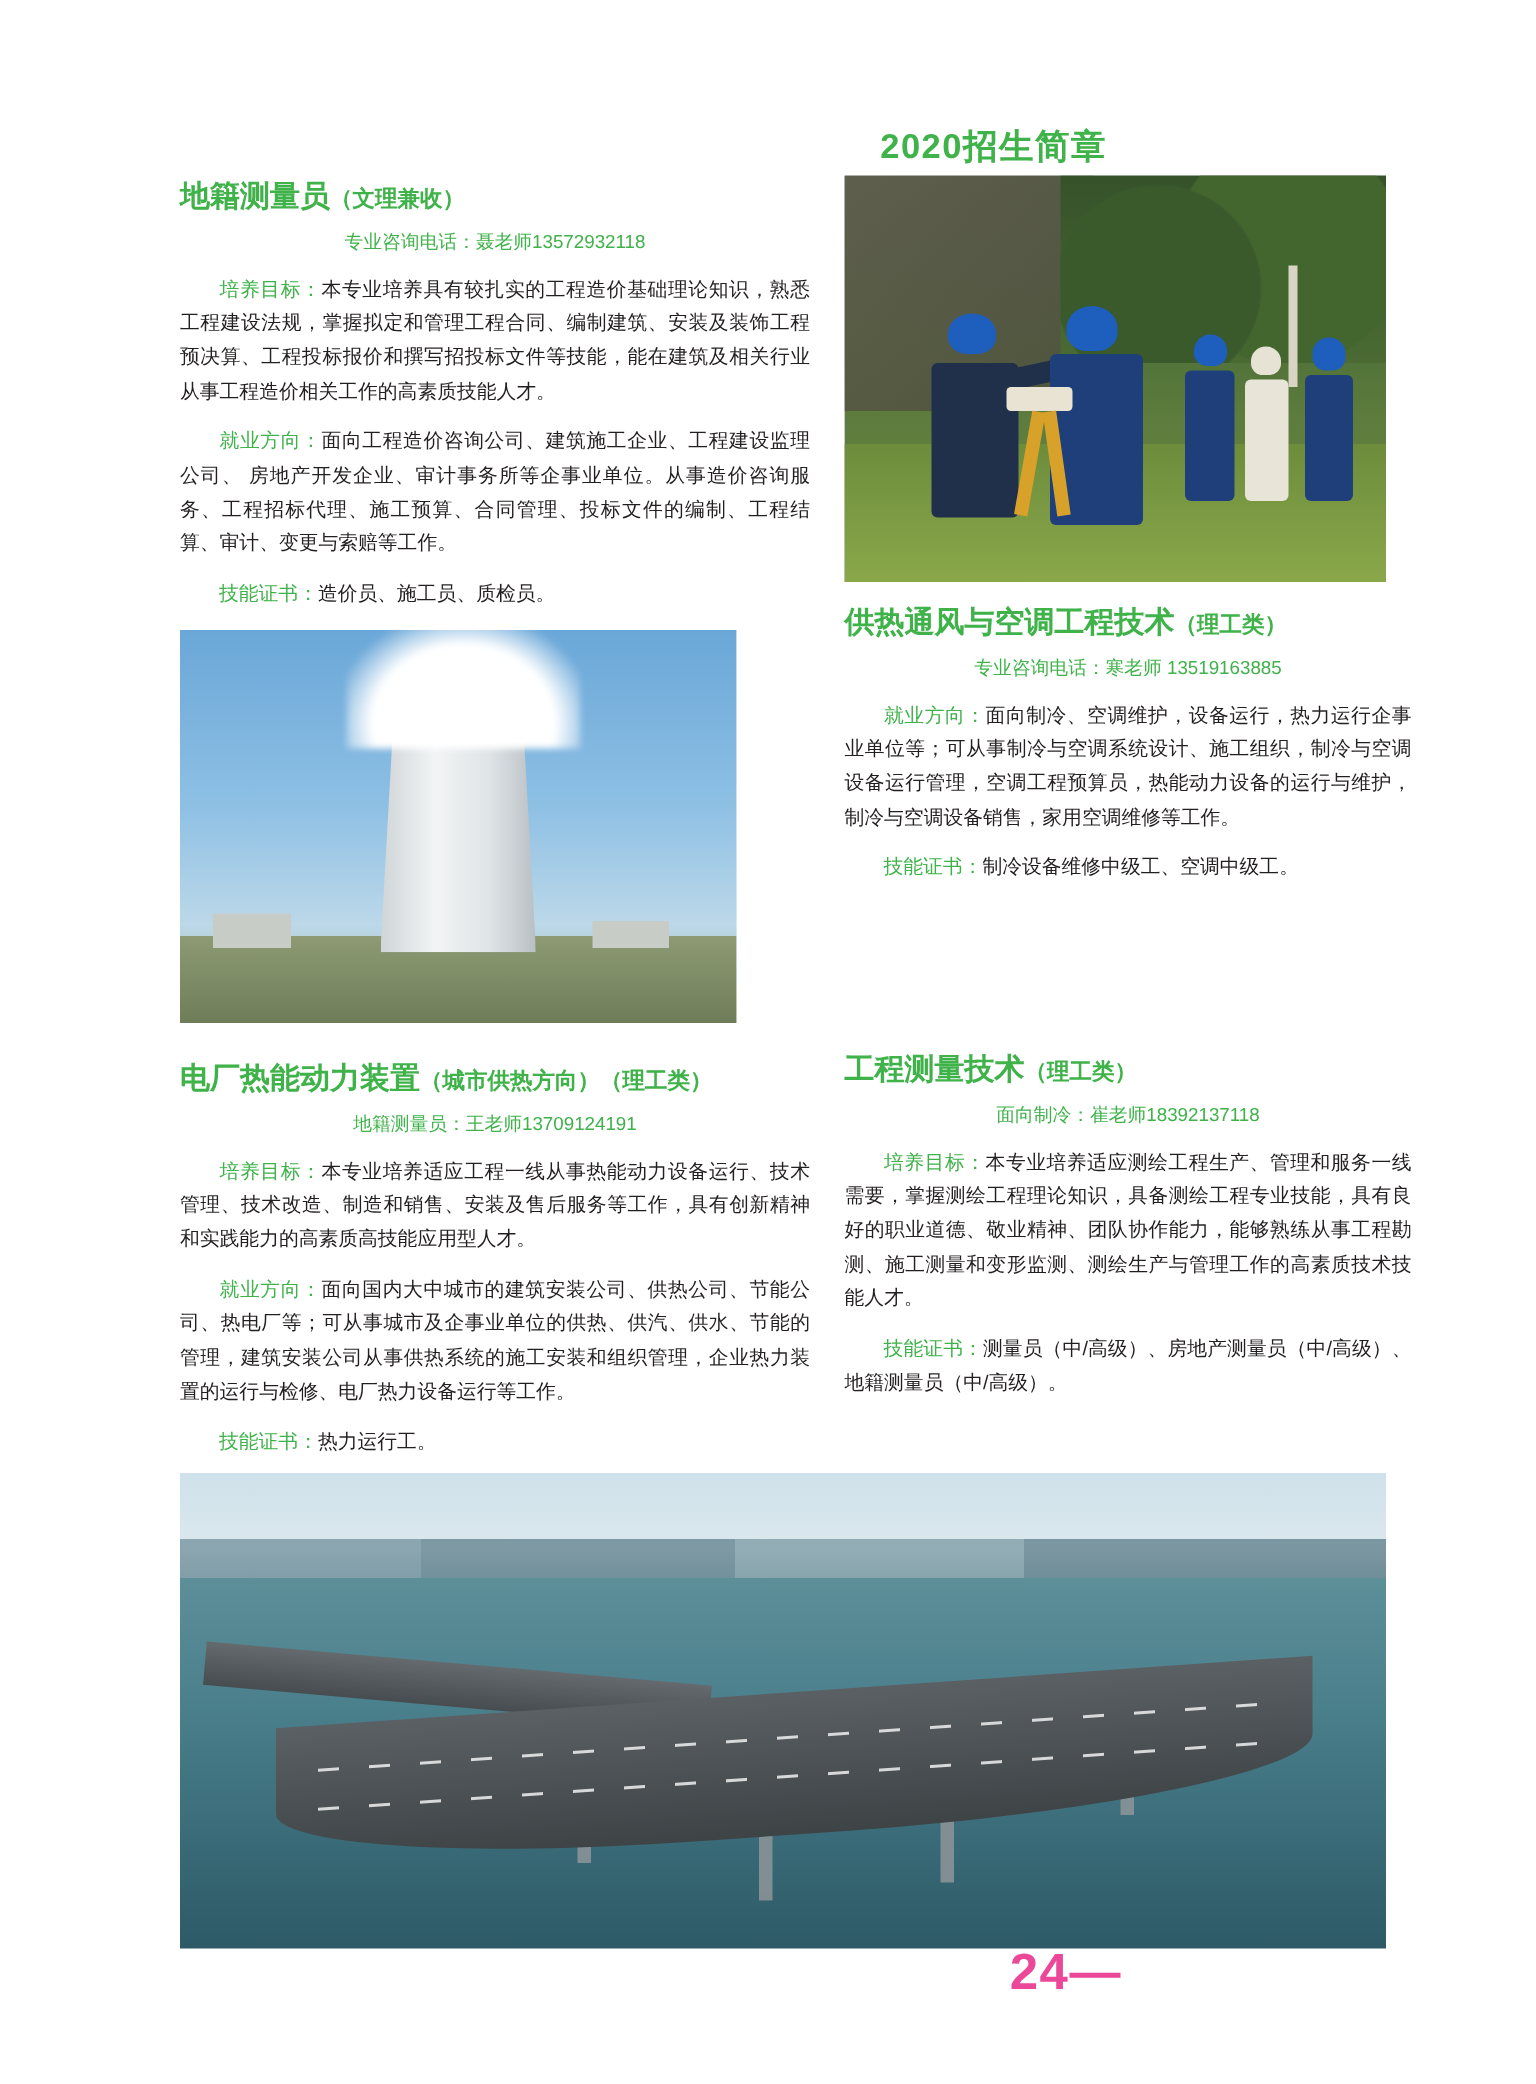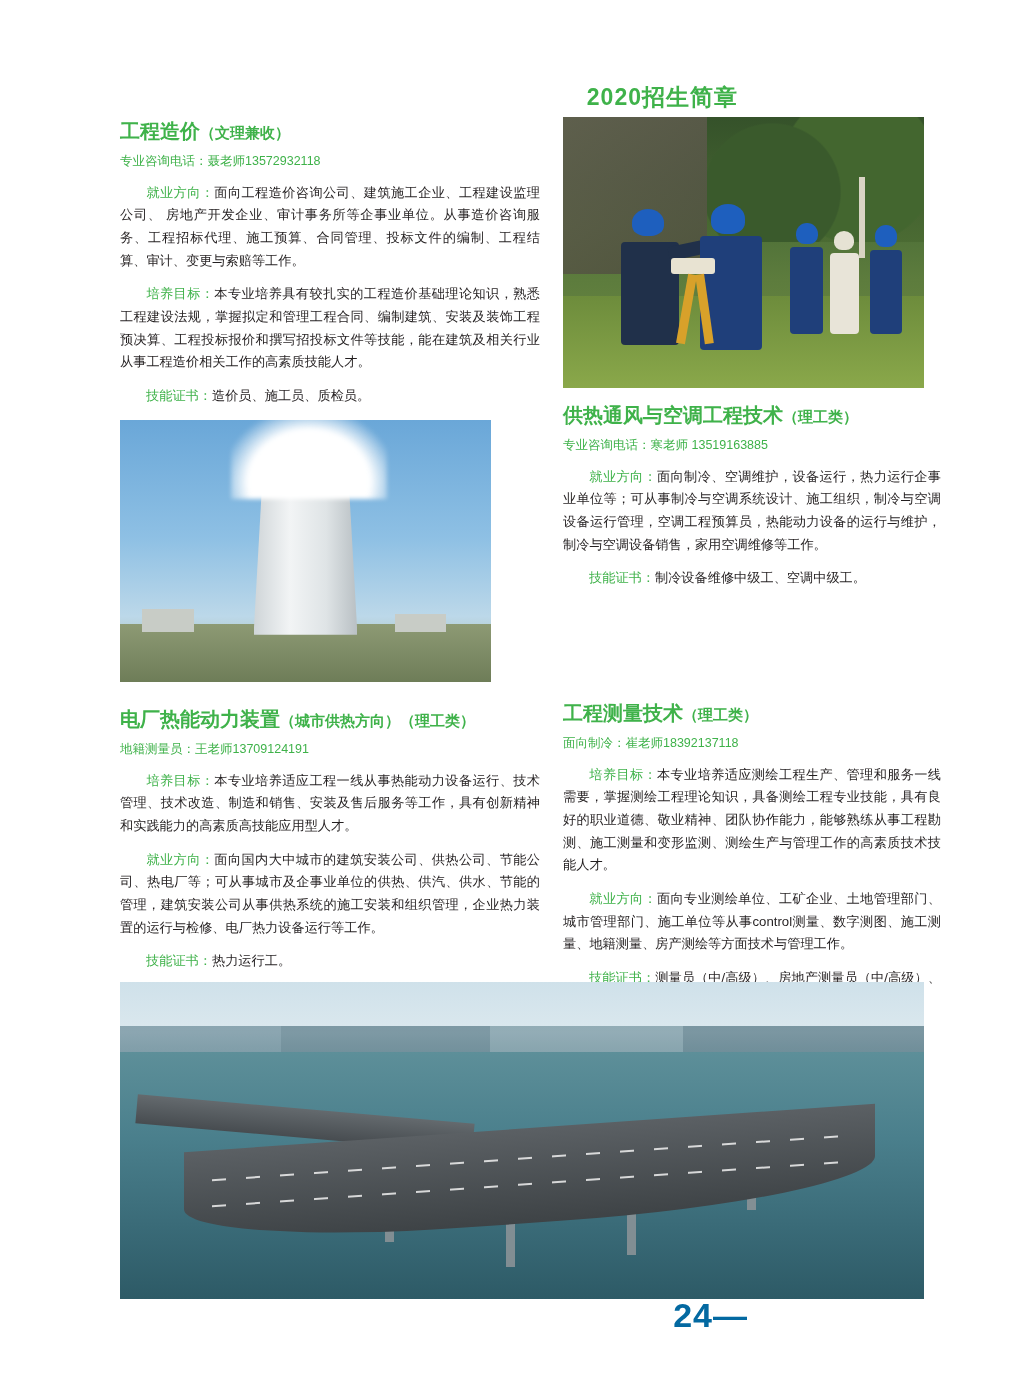--- a/index.html
+++ b/index.html
@@ -47,20 +47,21 @@
   }
   .prog-title .sub {
     font-size: 15px;
     font-weight: bold;
   }
   .prog-phone {
     font-size: 12.5px;
     color: #3fb24a;
     margin-top: 9px;
     line-height: 1.4;
+    text-align: center;
   }
   .para {
     font-size: 13.2px;
     line-height: 1.72;
     color: #231f20;
     margin-top: 11px;
     text-align: justify;
     text-indent: 0;
   }
   .para .lbl {
@@ -189,41 +190,41 @@
     opacity: .9;
   }
 
   
   .page-no {
     position: absolute;
     right: 72px;
     bottom: 54px;
     font-size: 34px;
     font-weight: bold;
-    color: #0369a1;
+    color: #ec4899;
     letter-spacing: 1px;
   }
 </style>
 </head>
 <body>
 
 <div class="page">
 
   <div class="header-title">2020招生简章</div>
 
   <div class="col" style="left:120px; top:118px; width:420px;">
     <div class="prog-title">
-      <span>工程造价</span><span class="sub">（文理兼收）</span>
+      <span>地籍测量员</span><span class="sub">（文理兼收）</span>
     </div>
     <div class="prog-phone">专业咨询电话：聂老师13572932118</div>
     <div class="para">
+      <span class="indent"></span><span class="lbl">培养目标：</span><span>本专业培养具有较扎实的工程造价基础理论知识，熟悉工程建设法规，掌握拟定和管理工程合同、编制建筑、安装及装饰工程预决算、工程投标报价和撰写招投标文件等技能，能在建筑及相关行业从事工程造价相关工作的高素质技能人才。</span>
+    </div>
+    <div class="para">
       <span class="indent"></span><span class="lbl">就业方向：</span><span>面向工程造价咨询公司、建筑施工企业、工程建设监理公司、 房地产开发企业、审计事务所等企事业单位。从事造价咨询服务、工程招标代理、施工预算、合同管理、投标文件的编制、工程结算、审计、变更与索赔等工作。</span>
-    </div>
-    <div class="para">
-      <span class="indent"></span><span class="lbl">培养目标：</span><span>本专业培养具有较扎实的工程造价基础理论知识，熟悉工程建设法规，掌握拟定和管理工程合同、编制建筑、安装及装饰工程预决算、工程投标报价和撰写招投标文件等技能，能在建筑及相关行业从事工程造价相关工作的高素质技能人才。</span>
     </div>
     <div class="para">
       <span class="indent"></span><span class="lbl">技能证书：</span><span>造价员、施工员、质检员。</span>
     </div>
   </div>
 
   <div class="photo photo-tower">
     <div class="pt-sky"></div>
     <div class="pt-ground"></div>
     <div class="pt-bldg" style="left:6%;"></div>
@@ -289,23 +290,20 @@
 
   <div class="col" style="left:563px; top:700px; width:378px;">
     <div class="prog-title">
       <span>工程测量技术</span><span class="sub">（理工类）</span>
     </div>
     <div class="prog-phone">面向制冷：崔老师18392137118</div>
     <div class="para">
       <span class="indent"></span><span class="lbl">培养目标：</span><span>本专业培养适应测绘工程生产、管理和服务一线需要，掌握测绘工程理论知识，具备测绘工程专业技能，具有良好的职业道德、敬业精神、团队协作能力，能够熟练从事工程勘测、施工测量和变形监测、测绘生产与管理工作的高素质技术技能人才。</span>
     </div>
     <div class="para">
-      <span class="indent"></span><span class="lbl">就业方向：</span><span>面向专业测绘单位、工矿企业、土地管理部门、城市管理部门、施工单位等从事control测量、数字测图、施工测量、地籍测量、房产测绘等方面技术与管理工作。</span>
-    </div>
-    <div class="para">
       <span class="indent"></span><span class="lbl">技能证书：</span><span>测量员（中/高级）、房地产测量员（中/高级）、地籍测量员（中/高级）。</span>
     </div>
   </div>
 
   <div class="photo photo-bridge">
     <div class="pb-sky"></div>
     <div class="pb-city"></div>
     <div class="pb-water"></div>
 
     <div class="pb-pier" style="left:20%; top:58%; height:16%;"></div>

